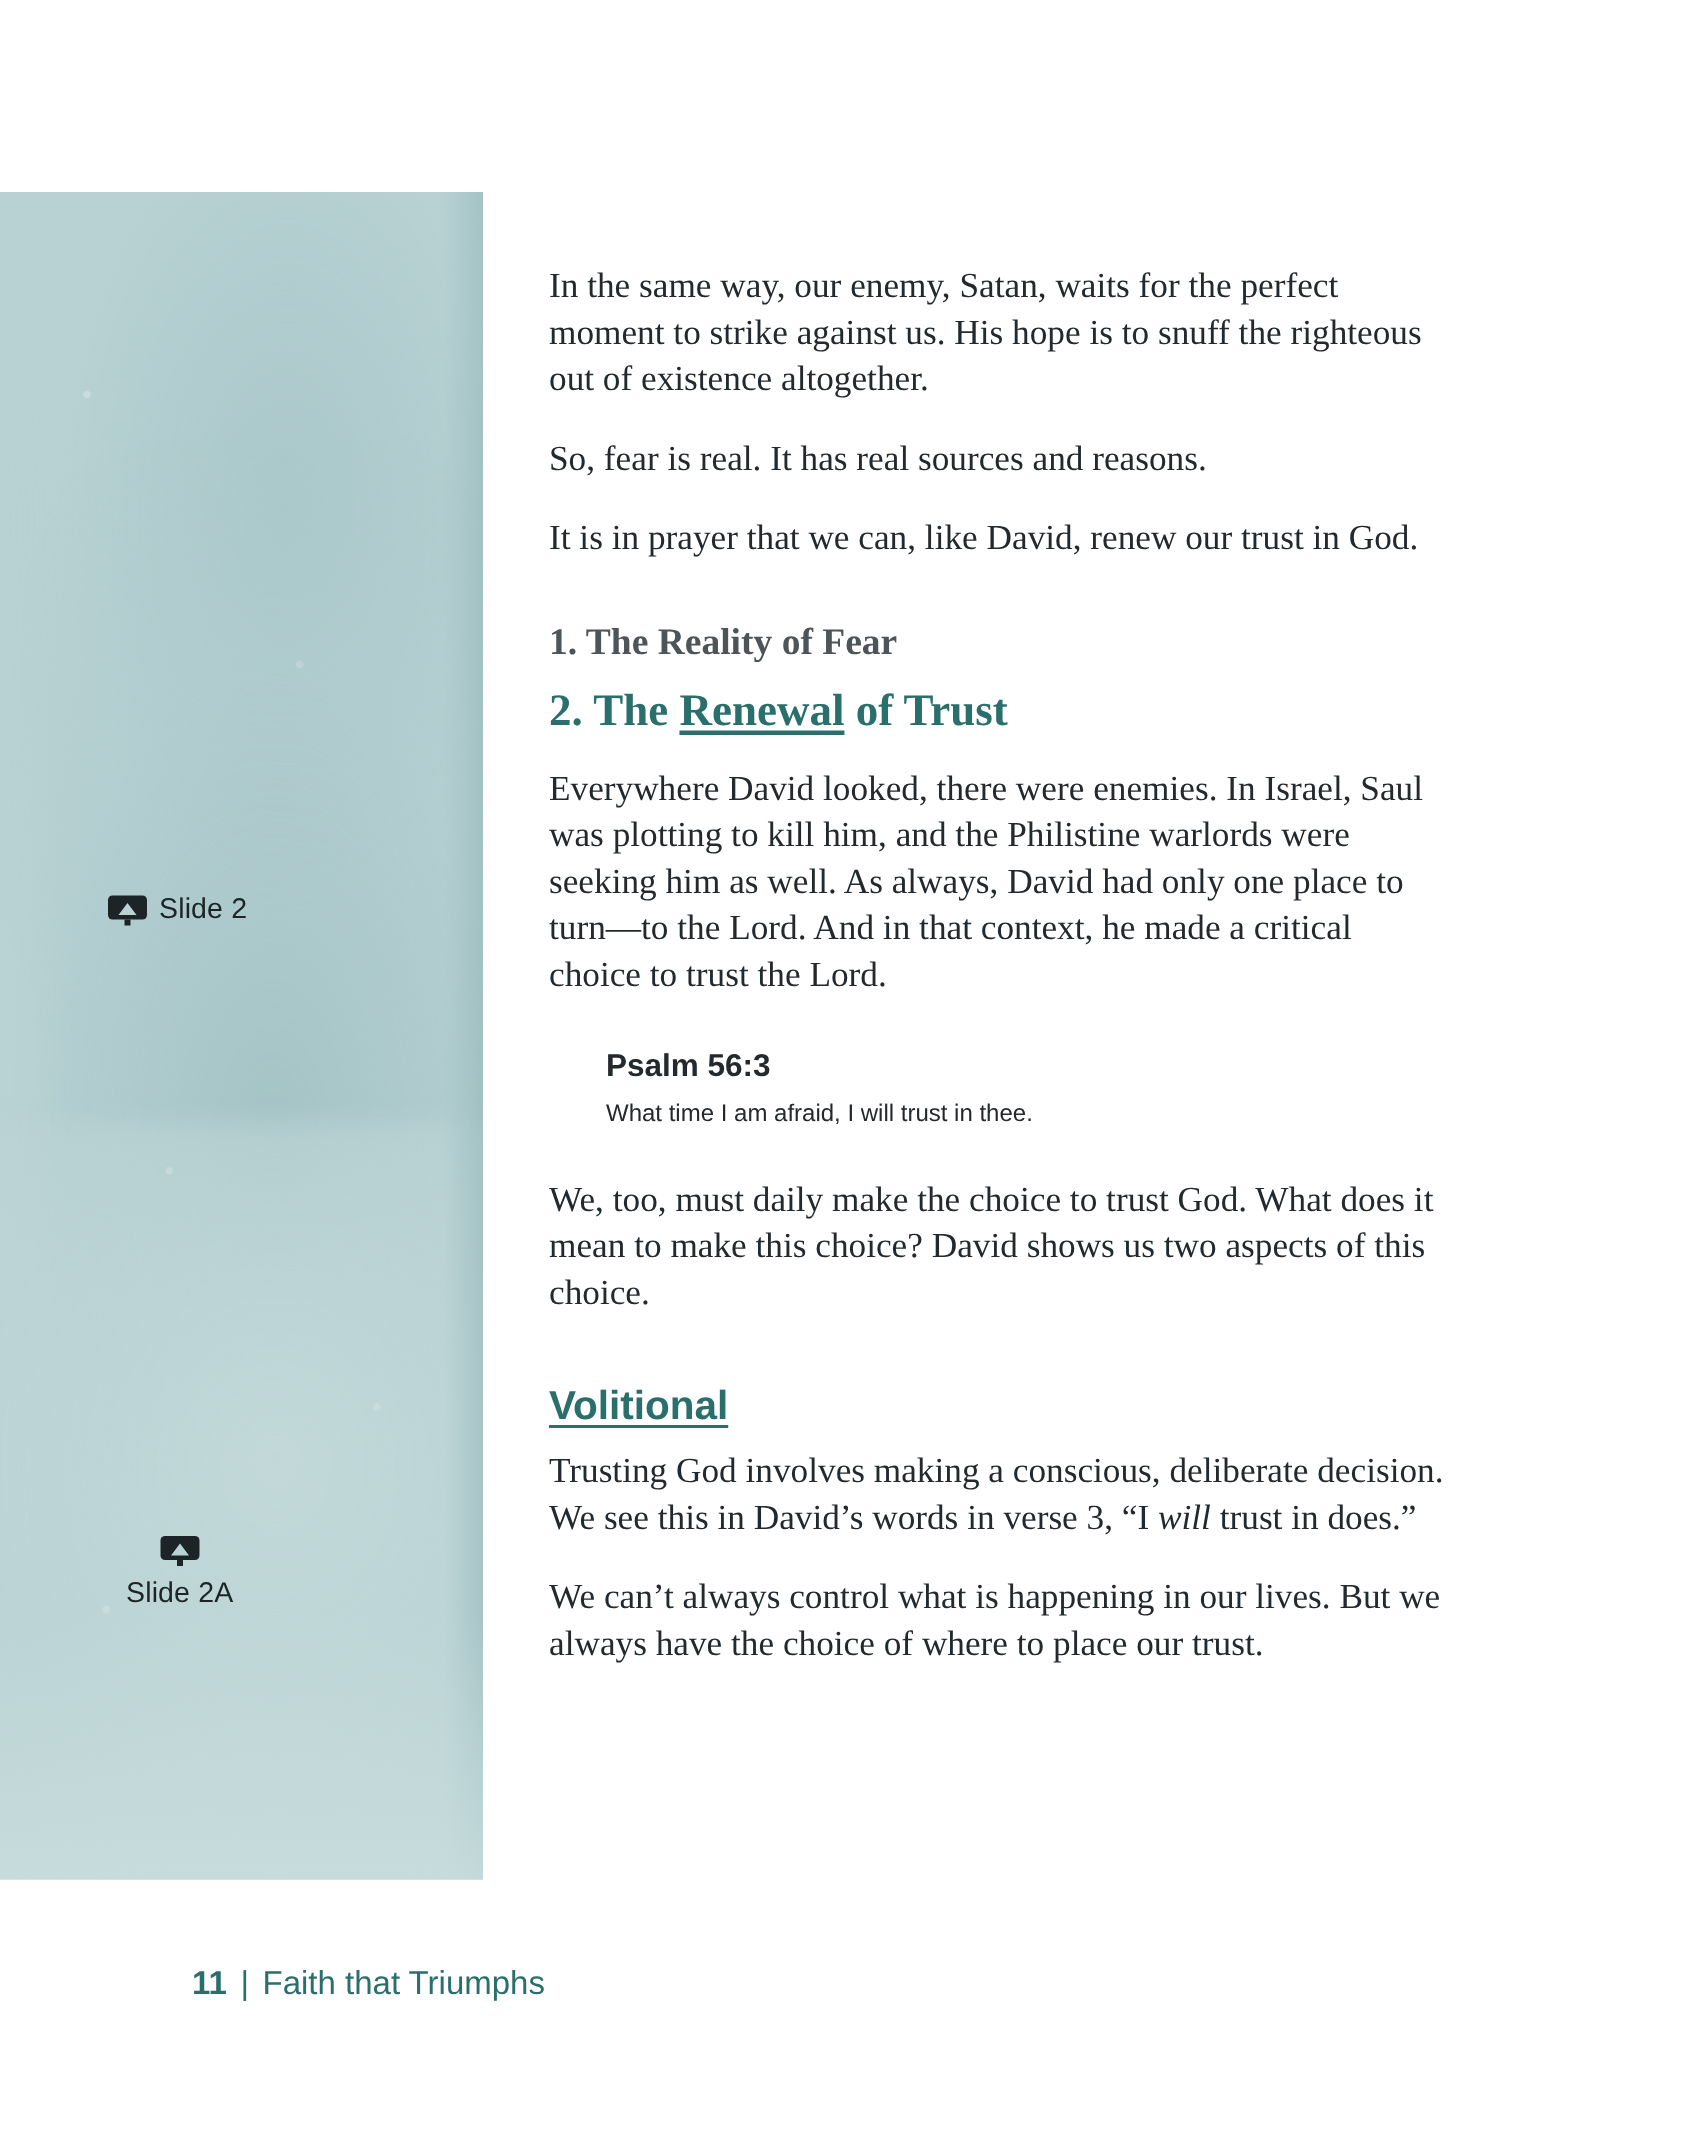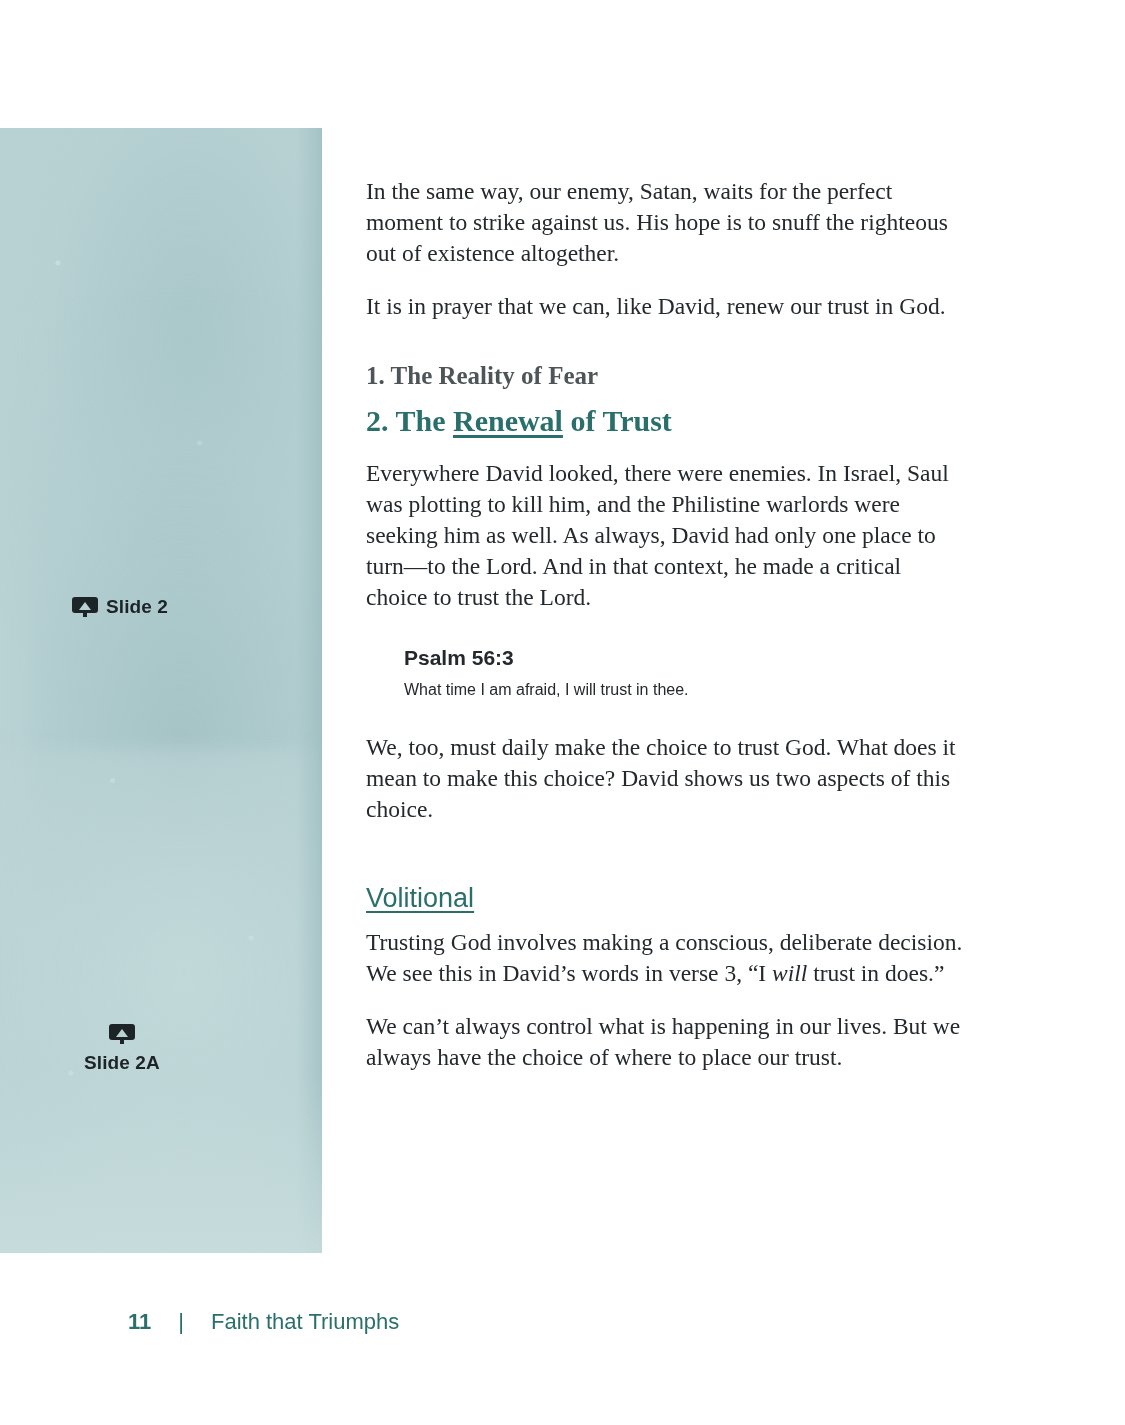--- a/index.html
+++ b/index.html
@@ -80,21 +80,21 @@
   }
 
   
   .slide-cue {
     position: absolute;
     display: flex;
     align-items: center;
     gap: 8px;
     font-family: "Liberation Sans", sans-serif;
     font-size: 19px;
-    font-weight: 700;
+    font-weight: 400;
     color: #1d2427;
     letter-spacing: 0.1px;
     white-space: nowrap;
   }
   .slide-cue .proj-icon {
     display: inline-block;
     width: 26px;
     height: 20px;
     position: relative;
   }
@@ -178,40 +178,40 @@
     margin-bottom: 2px;
   }
   .scripture .verse {
     font-family: "Liberation Sans", sans-serif;
     font-size: 16px;
     line-height: 29px;
     color: #23292c;
   }
 
   .subheading {
-    margin: 56px 0 12px 0;
-    font-family: "Liberation Sans", sans-serif;
-    font-weight: 400;
+    margin: 42px 0 12px 0;
+    font-family: "Liberation Sans", sans-serif;
+    font-weight: 700;
     font-size: 27px;
     line-height: 34px;
     color: #2a6f6b;
     text-decoration: underline;
     text-underline-offset: 4px;
   }
 
   em.it { font-style: italic; text-align: right; }
 
   
   .footer {
     position: absolute;
     left: 128px;
     bottom: 90px;
     display: flex;
     align-items: baseline;
-    gap: 27px;
+    gap: 9px;
     font-family: "Liberation Sans", sans-serif;
   }
   .footer .page-num {
     font-size: 22px;
     font-weight: 700;
     color: #2a6f6b;
   }
   .footer .sep {
     font-size: 22px;
     font-weight: 400;
@@ -247,20 +247,21 @@
   <span class="proj-icon">
     <span class="screen"></span>
       <span class="stand"></span>
   </span>
   <span>Slide 2A</span>
 </div>
 
 <div class="content">
 
   <p class="body">In the same way, our enemy, Satan, waits for the perfect moment to strike against us. His hope is to snuff the righteous out of existence altogether.</p>
+  <p class="body">So, fear is real. It has real sources and reasons.</p>
   <p class="body">It is in prayer that we can, like David, renew our trust in God.</p>
 
   <div class="heading-prev">1. The Reality of Fear</div>
 
   <div class="heading-main">
     <span>2. The </span><span class="underline">Renewal</span><span> of Trust</span>
   </div>
 
   <p class="body">Everywhere David looked, there were enemies. In Israel, Saul was plotting to kill him, and the Philistine warlords were seeking him as well. As always, David had only one place to turn—to the Lord. And in that context, he made a critical choice to trust the Lord.</p>
 

